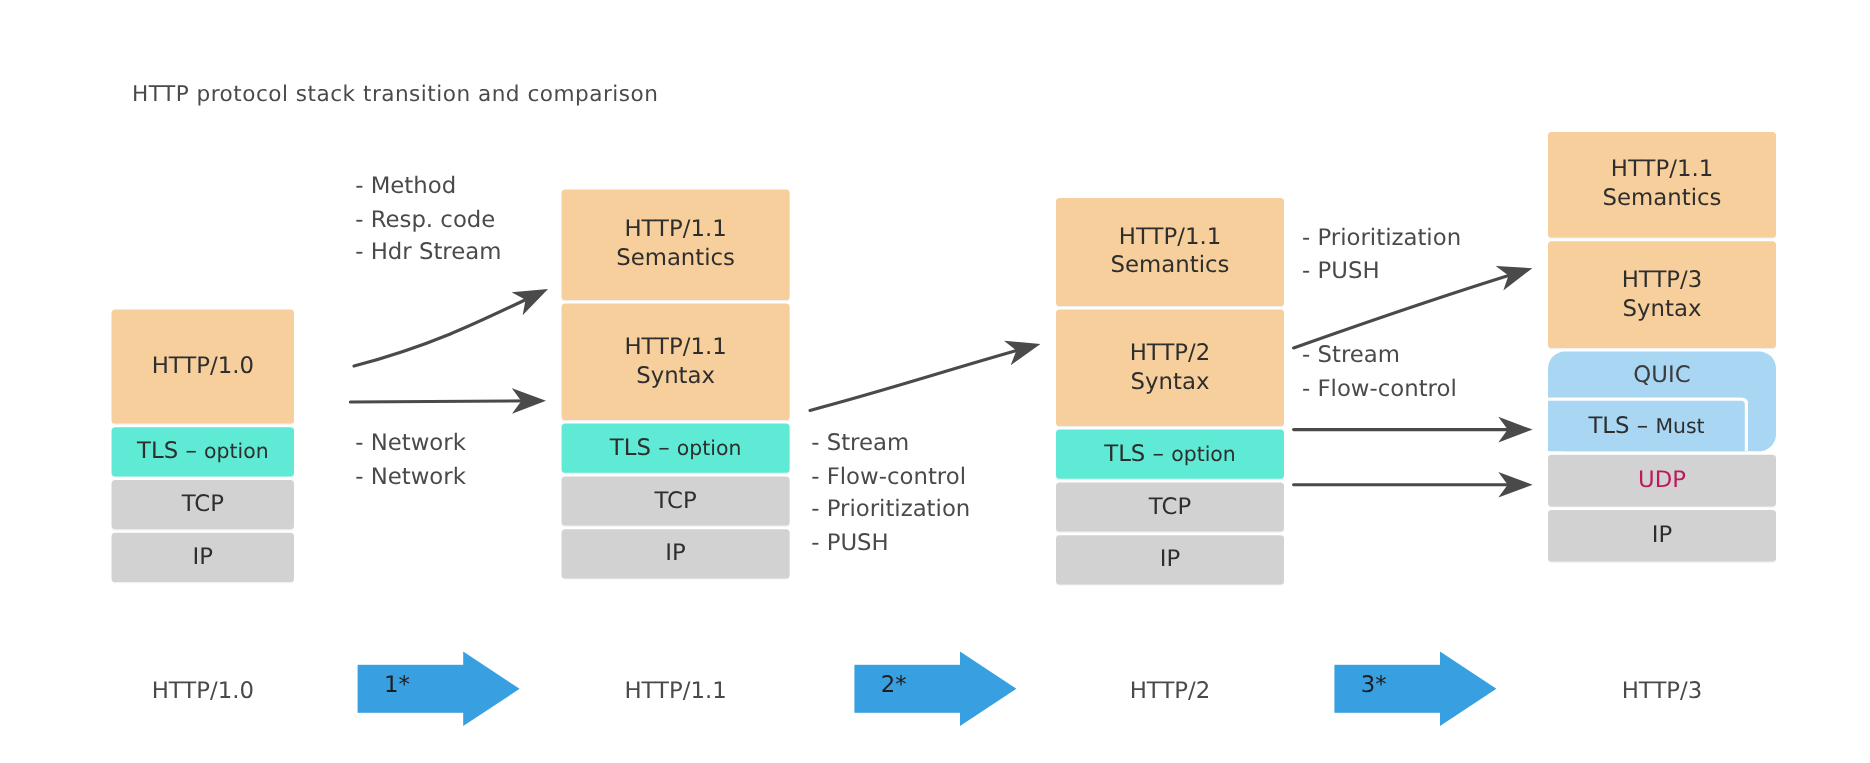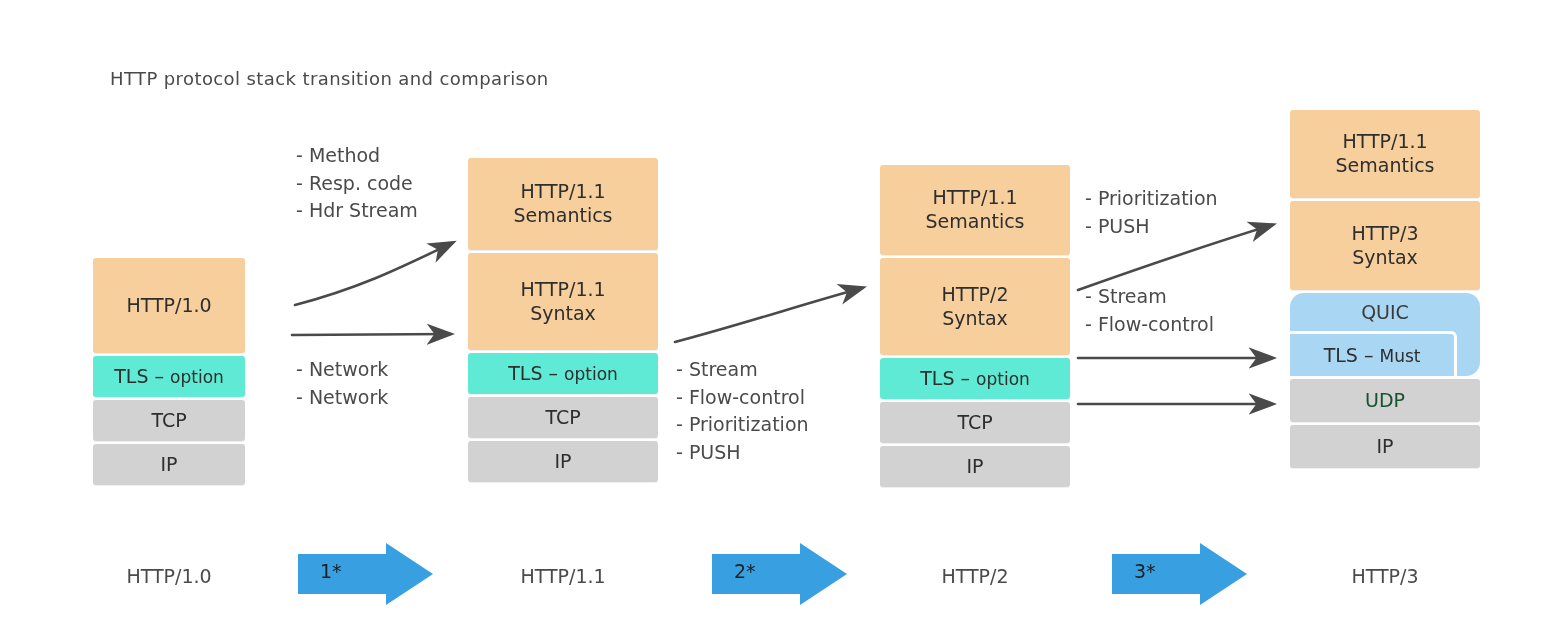--- a/index.html
+++ b/index.html
@@ -54,21 +54,21 @@
   }
   .orange { background: #f6cf9c; }
   .blue   { background: #5eead4; }
   .gray   { background: #d2d2d2; }
 
   .layer .sub {
     display: block;
   }
   .small-word { font-size: 17px; }
 
-  .red-text { color: #14532d; }
+  .red-text { color: #be185d; }
 
   
   .nested-wrap {
     position: relative;
     width: 100%;
     background: #a9d6f2;
     border-radius: 14px;
     margin-bottom: 3px;
     padding-top: 0px;
   }

